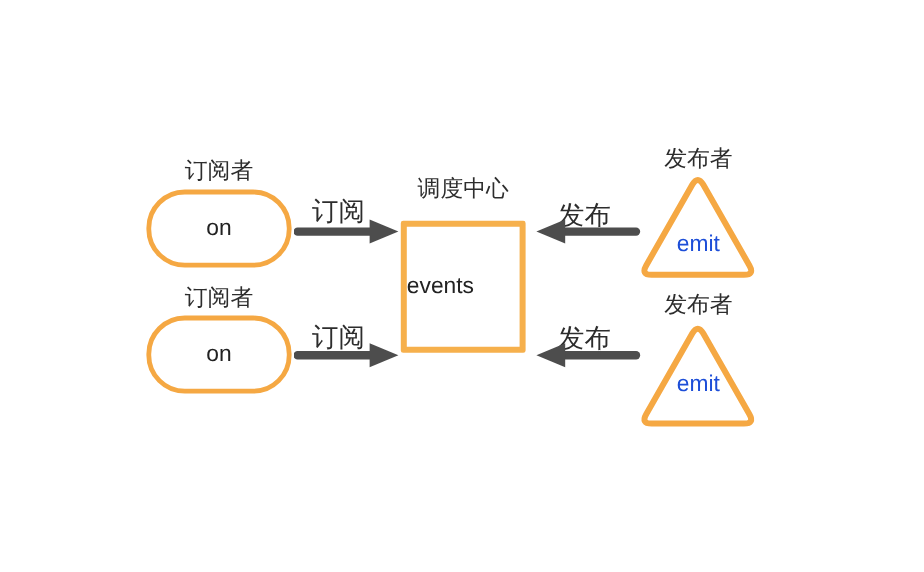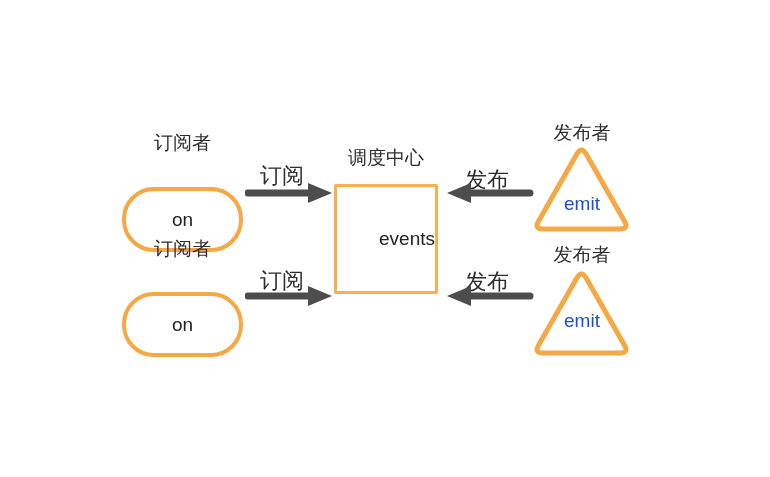--- a/index.html
+++ b/index.html
@@ -41,32 +41,31 @@
   .pill {
     box-sizing: border-box;
     width: 121px;
     height: 65px;
     border: 4px solid #f5a843;
     border-radius: 32px;
     background: #ffffff;
     display: flex;
     align-items: center;
     justify-content: center;
-    margin-top: 29px;
   }
   .square {
     box-sizing: border-box;
     width: 104px;
     height: 110px;
-    border: 3px solid #3b82f6;
+    border: 5px solid #3b82f6;
     border-radius: 2px;
     background: #ffffff;
     display: flex;
     align-items: center;
-    justify-content: flex-end;
+    justify-content: flex-start;
   }
   .tri-text {
     width: 106px;
     text-align: center;
     font-size: 19px;
     font-weight: 400;
     color: #1d4ed8;
     line-height: 22px;
   }
   svg { display: block; }

